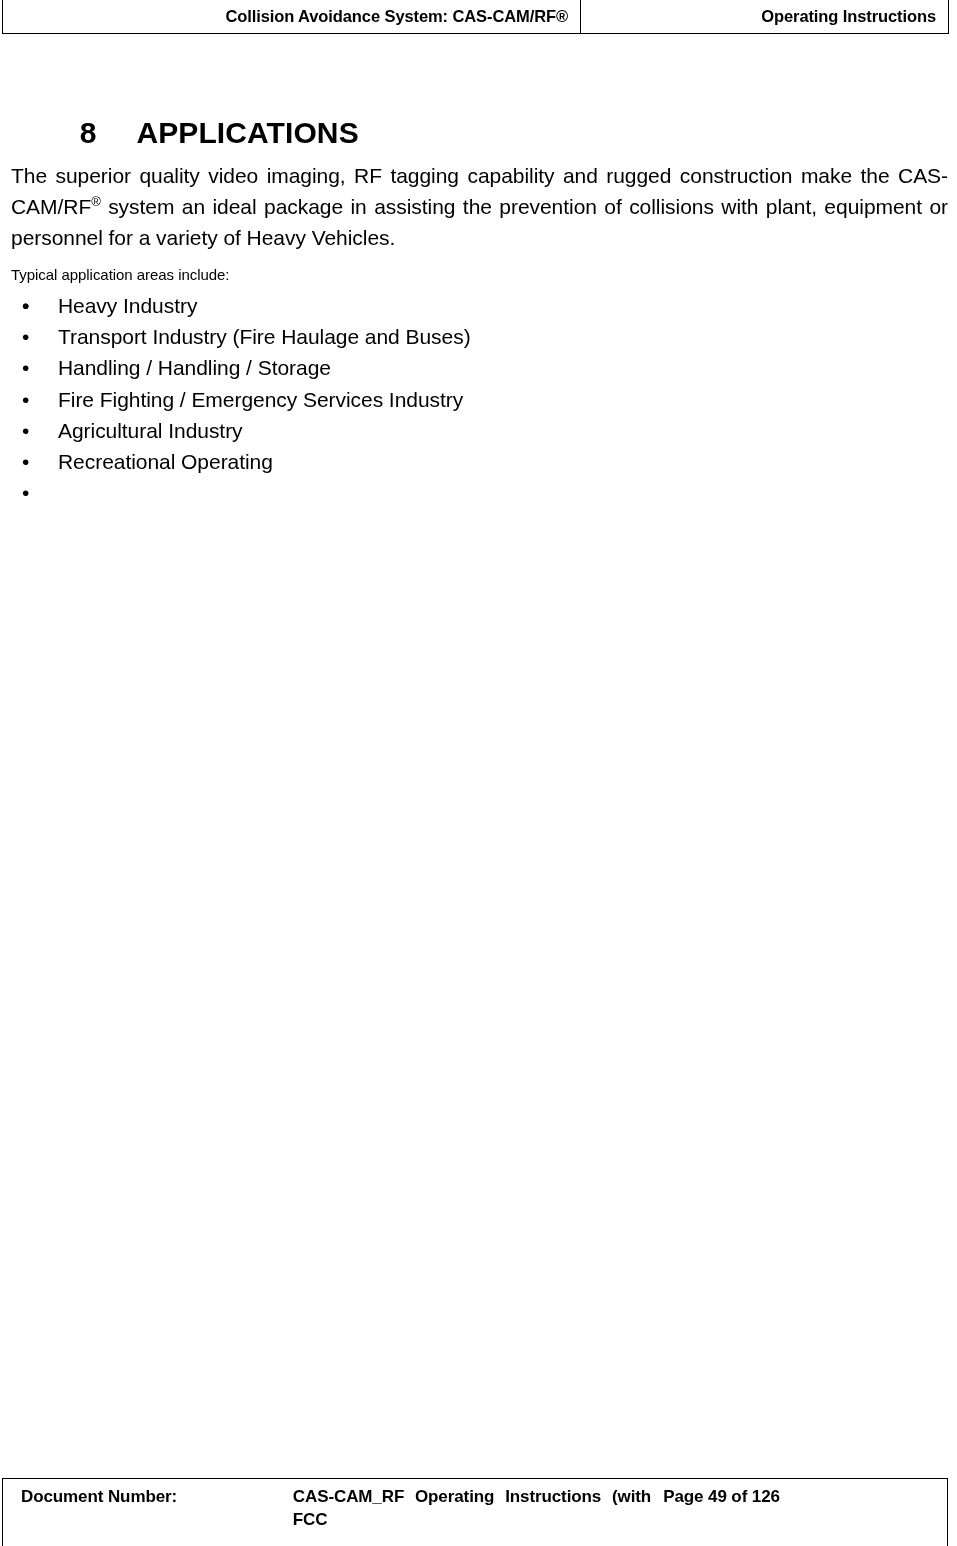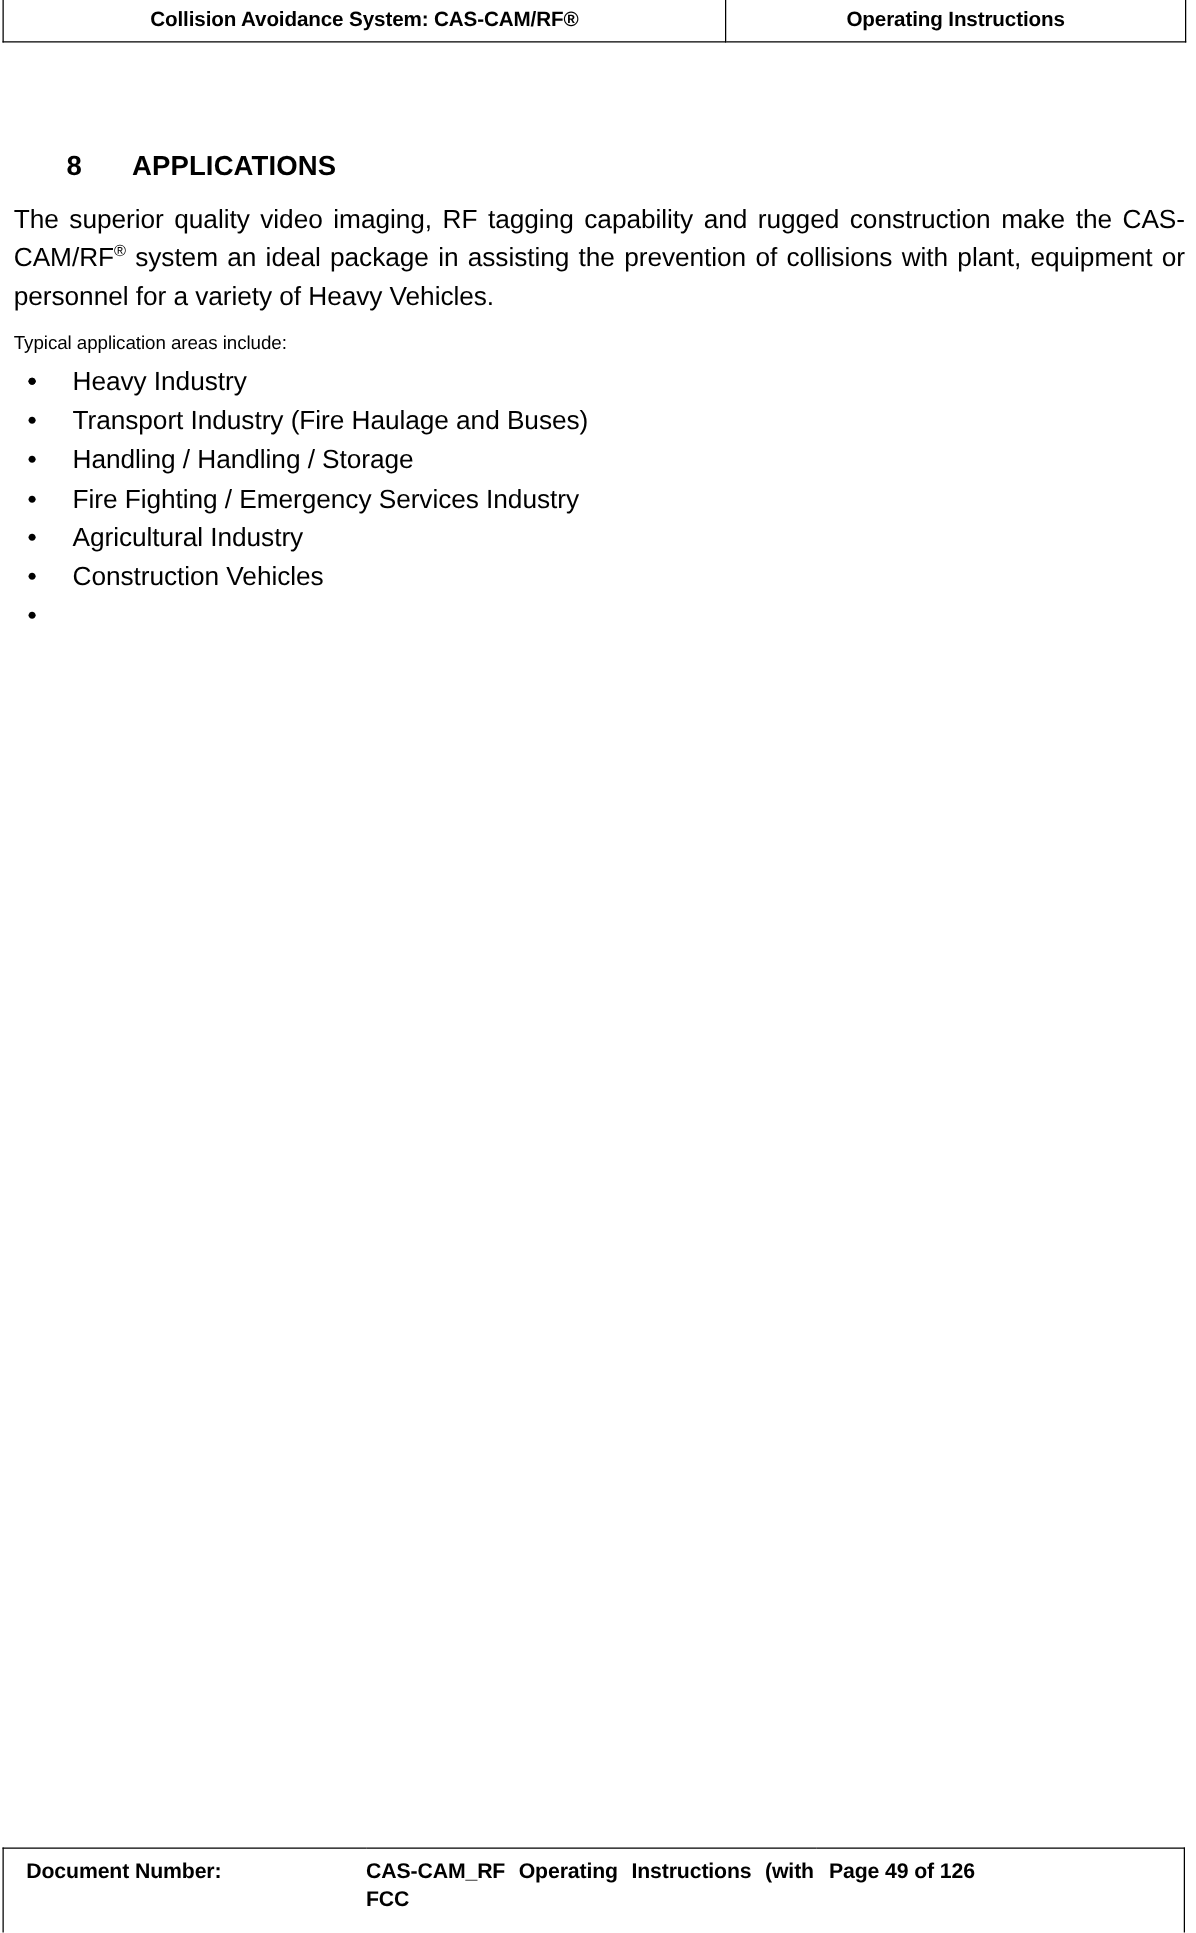--- a/index.html
+++ b/index.html
@@ -31,45 +31,45 @@
     left: 2px;
     top: 0px;
     width: 946px;
     border-collapse: collapse;
     table-layout: fixed;
   }
   .header-table td {
     border: 1.6px solid #000000;
     border-top: none;
     height: 33px;
-    padding: 0 0;
-    text-align: center;
+    padding: 0 12px;
+    text-align: right;
     vertical-align: middle;
     font-size: 16.5px;
     font-weight: bold;
     letter-spacing: -0.1px;
   }
   .header-table td.hdr-left  { width: 578px; }
   .header-table td.hdr-right { width: 368px; }
 
   
   .content {
     position: absolute;
     left: 11px;
     top: 0;
     width: 937px;
   }
 
   h1.section-title {
     margin: 0;
     padding: 0;
     position: absolute;
-    left: 5px;
+    left: 18px;
     top: 82px;
-    font-size: 22px;
+    font-size: 30px;
     font-weight: bold;
     line-height: 34px;
     letter-spacing: 0.1px;
     white-space: pre;
   }
   h1.section-title .num { display: inline; }
   h1.section-title .gap { display: inline-block; width: 40px; }
 
   p.body-para {
     position: absolute;
@@ -198,21 +198,21 @@
     <p class="intro-line">Typical application areas include:</p>
 
     <ul class="app-list" id="app-list">
 
     <li><span class="bullet">•</span></li>
         <li><span class="bullet">•</span><span>Heavy Industry</span></li>
         <li><span class="bullet">•</span><span>Transport Industry (Fire Haulage and Buses)</span></li>
         <li><span class="bullet">•</span><span>Handling / Handling / Storage</span></li>
         <li><span class="bullet">•</span><span>Fire Fighting / Emergency Services Industry</span></li>
         <li><span class="bullet">•</span><span>Agricultural Industry</span></li>
-        <li><span class="bullet">•</span><span>Construction Vehicles</span></li>
+        <li><span class="bullet">•</span><span>Recreational Operating</span></li>
         <li><span class="bullet">•</span></li>
       </ul>
 
   </div>
 
   <table class="footer-table">
     <tbody>
       <tr class="row-1">
         <td class="f-label">Document Number:</td>
         <td class="f-value"><span class="justify-line">CAS-CAM_RF Operating Instructions (with FCC</span></td>

